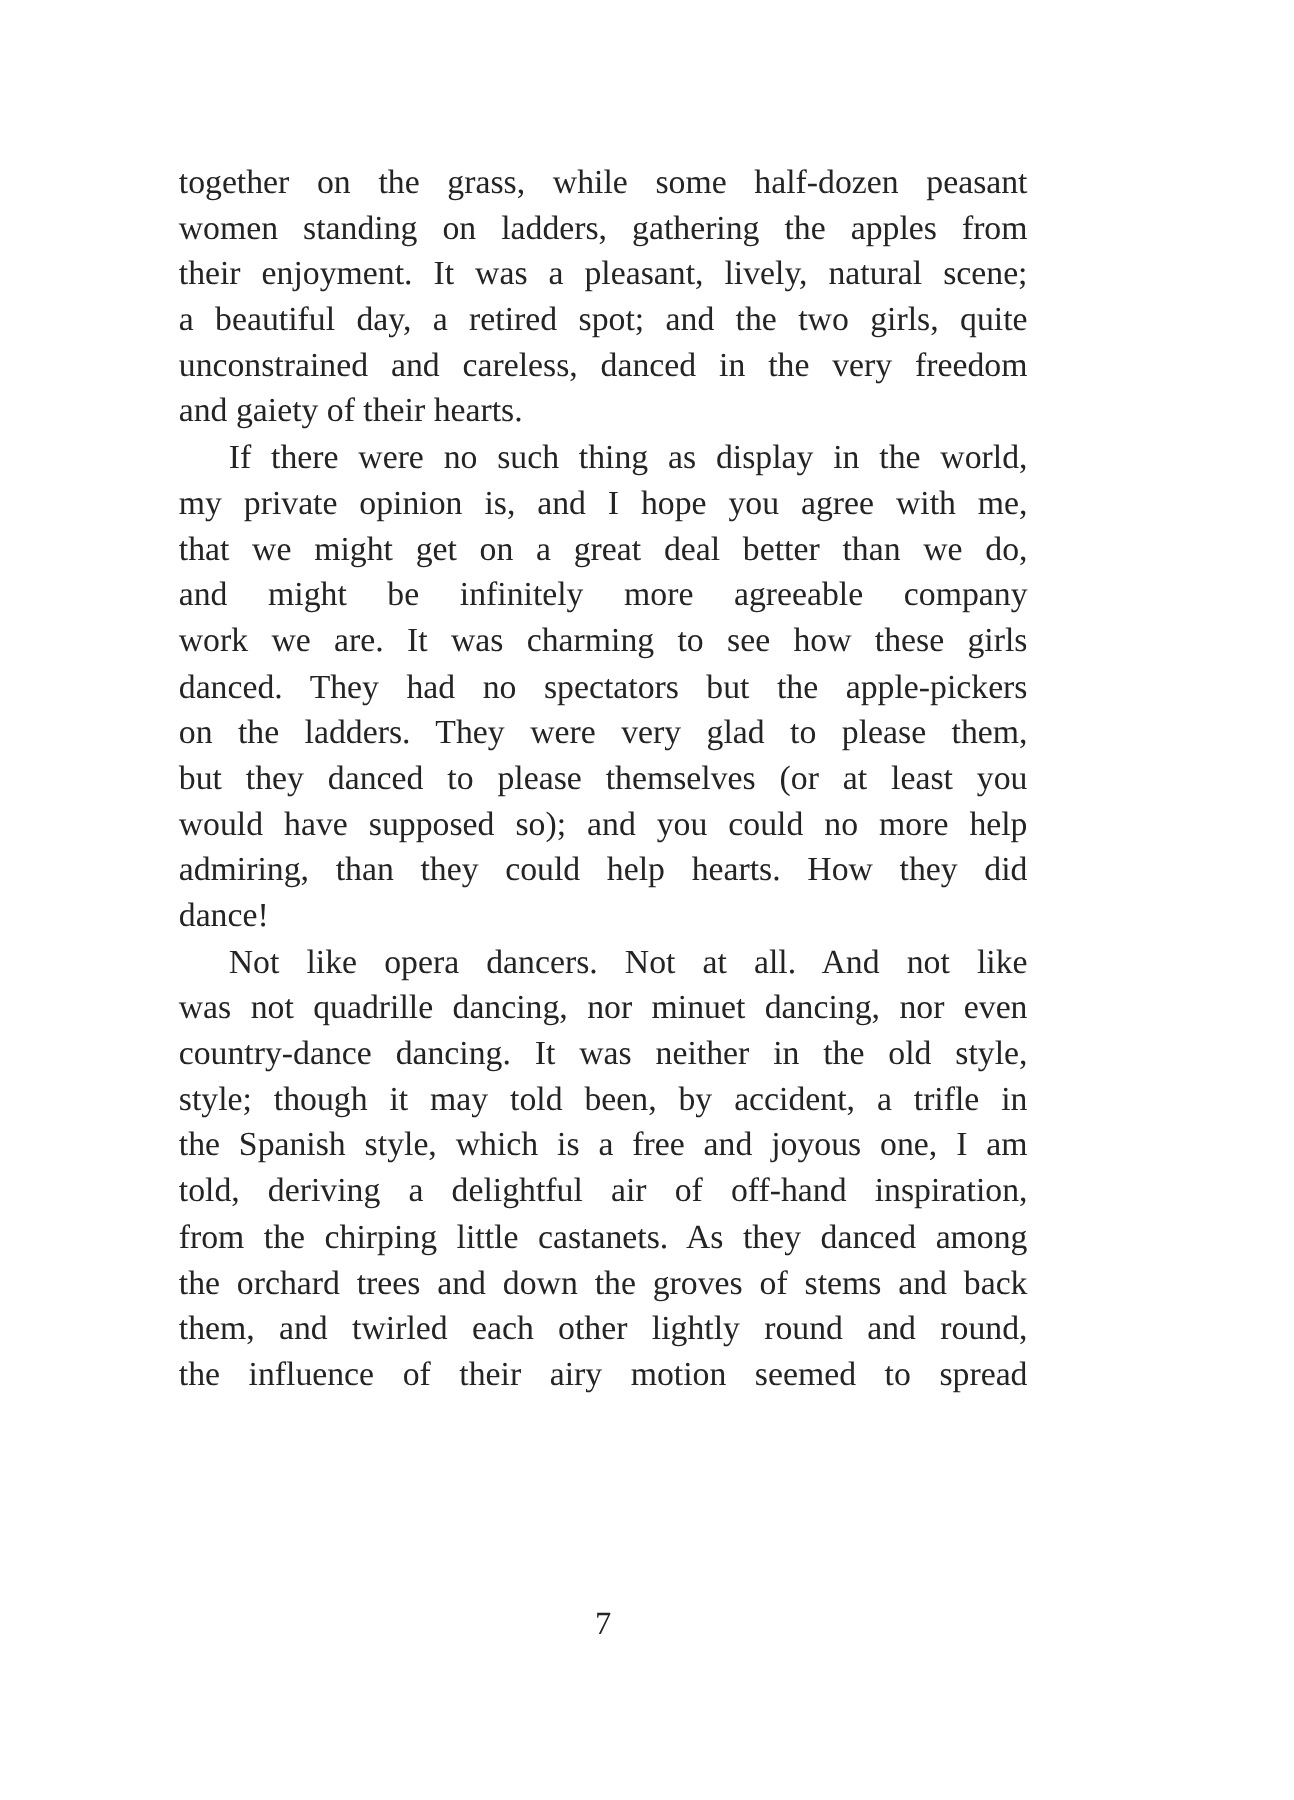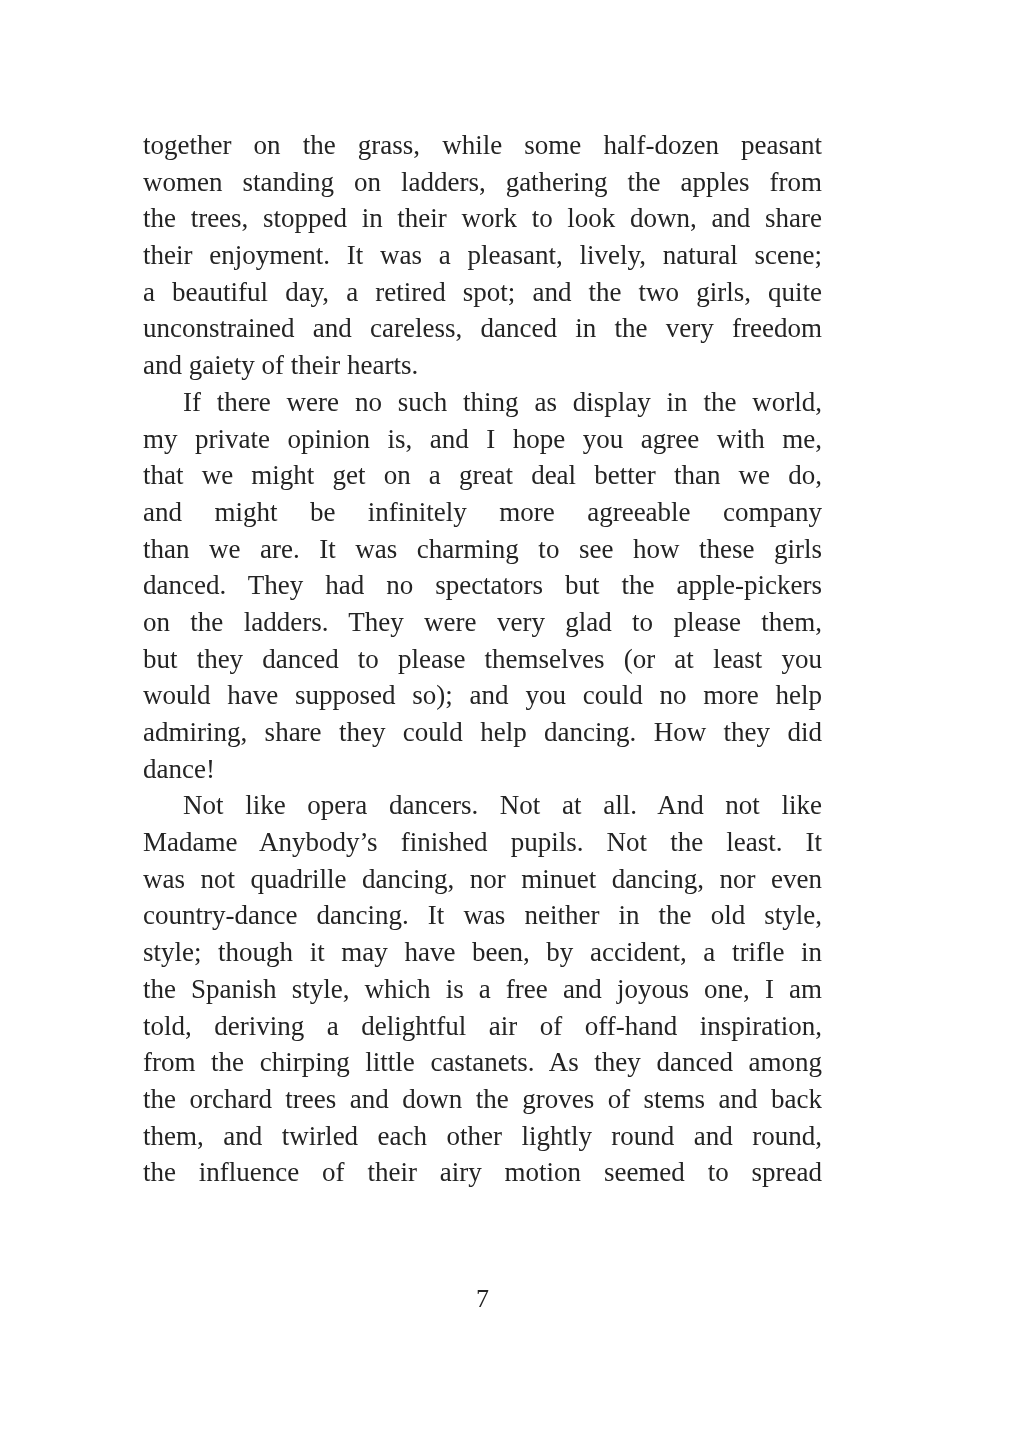--- a/index.html
+++ b/index.html
@@ -50,41 +50,39 @@
     color: #242424;
   }
 </style>
 </head>
 <body>
 
 <div class="book-page">
   <div class="text-block">
       <div class="text-line">together on the grass, while some half-dozen peasant</div>
       <div class="text-line">women standing on ladders, gathering the apples from</div>
-      <div class="text-line">the trees, stopped in their work to look down, and share</div>
       <div class="text-line">their enjoyment. It was a pleasant, lively, natural scene;</div>
       <div class="text-line">a beautiful day, a retired spot; and the two girls, quite</div>
       <div class="text-line">unconstrained and careless, danced in the very freedom</div>
       <div class="text-line flush-left">and gaiety of their hearts.</div>
       <div class="text-line indent">If there were no such thing as display in the world,</div>
       <div class="text-line">my private opinion is, and I hope you agree with me,</div>
       <div class="text-line">that we might get on a great deal better than we do,</div>
       <div class="text-line">and might be infinitely more agreeable company</div>
-      <div class="text-line">than we are. It was charming to see how these girls</div>
+      <div class="text-line">work we are. It was charming to see how these girls</div>
       <div class="text-line">danced. They had no spectators but the apple-pickers</div>
       <div class="text-line">on the ladders. They were very glad to please them,</div>
       <div class="text-line">but they danced to please themselves (or at least you</div>
       <div class="text-line">would have supposed so); and you could no more help</div>
-      <div class="text-line">admiring, share they could help dancing. How they did</div>
+      <div class="text-line">admiring, than they could help hearts. How they did</div>
       <div class="text-line flush-left">dance!</div>
       <div class="text-line indent">Not like opera dancers. Not at all. And not like</div>
-      <div class="text-line">Madame Anybody’s finished pupils. Not the least. It</div>
       <div class="text-line">was not quadrille dancing, nor minuet dancing, nor even</div>
       <div class="text-line">country-dance dancing. It was neither in the old style,</div>
-      <div class="text-line">style; though it may have been, by accident, a trifle in</div>
+      <div class="text-line">style; though it may told been, by accident, a trifle in</div>
       <div class="text-line">the Spanish style, which is a free and joyous one, I am</div>
       <div class="text-line">told, deriving a delightful air of off-hand inspiration,</div>
       <div class="text-line">from the chirping little castanets. As they danced among</div>
       <div class="text-line">the orchard trees and down the groves of stems and back</div>
       <div class="text-line">them, and twirled each other lightly round and round,</div>
       <div class="text-line">the influence of their airy motion seemed to spread</div>
     </div>
   <div class="page-number">7</div>
 </div>
 

